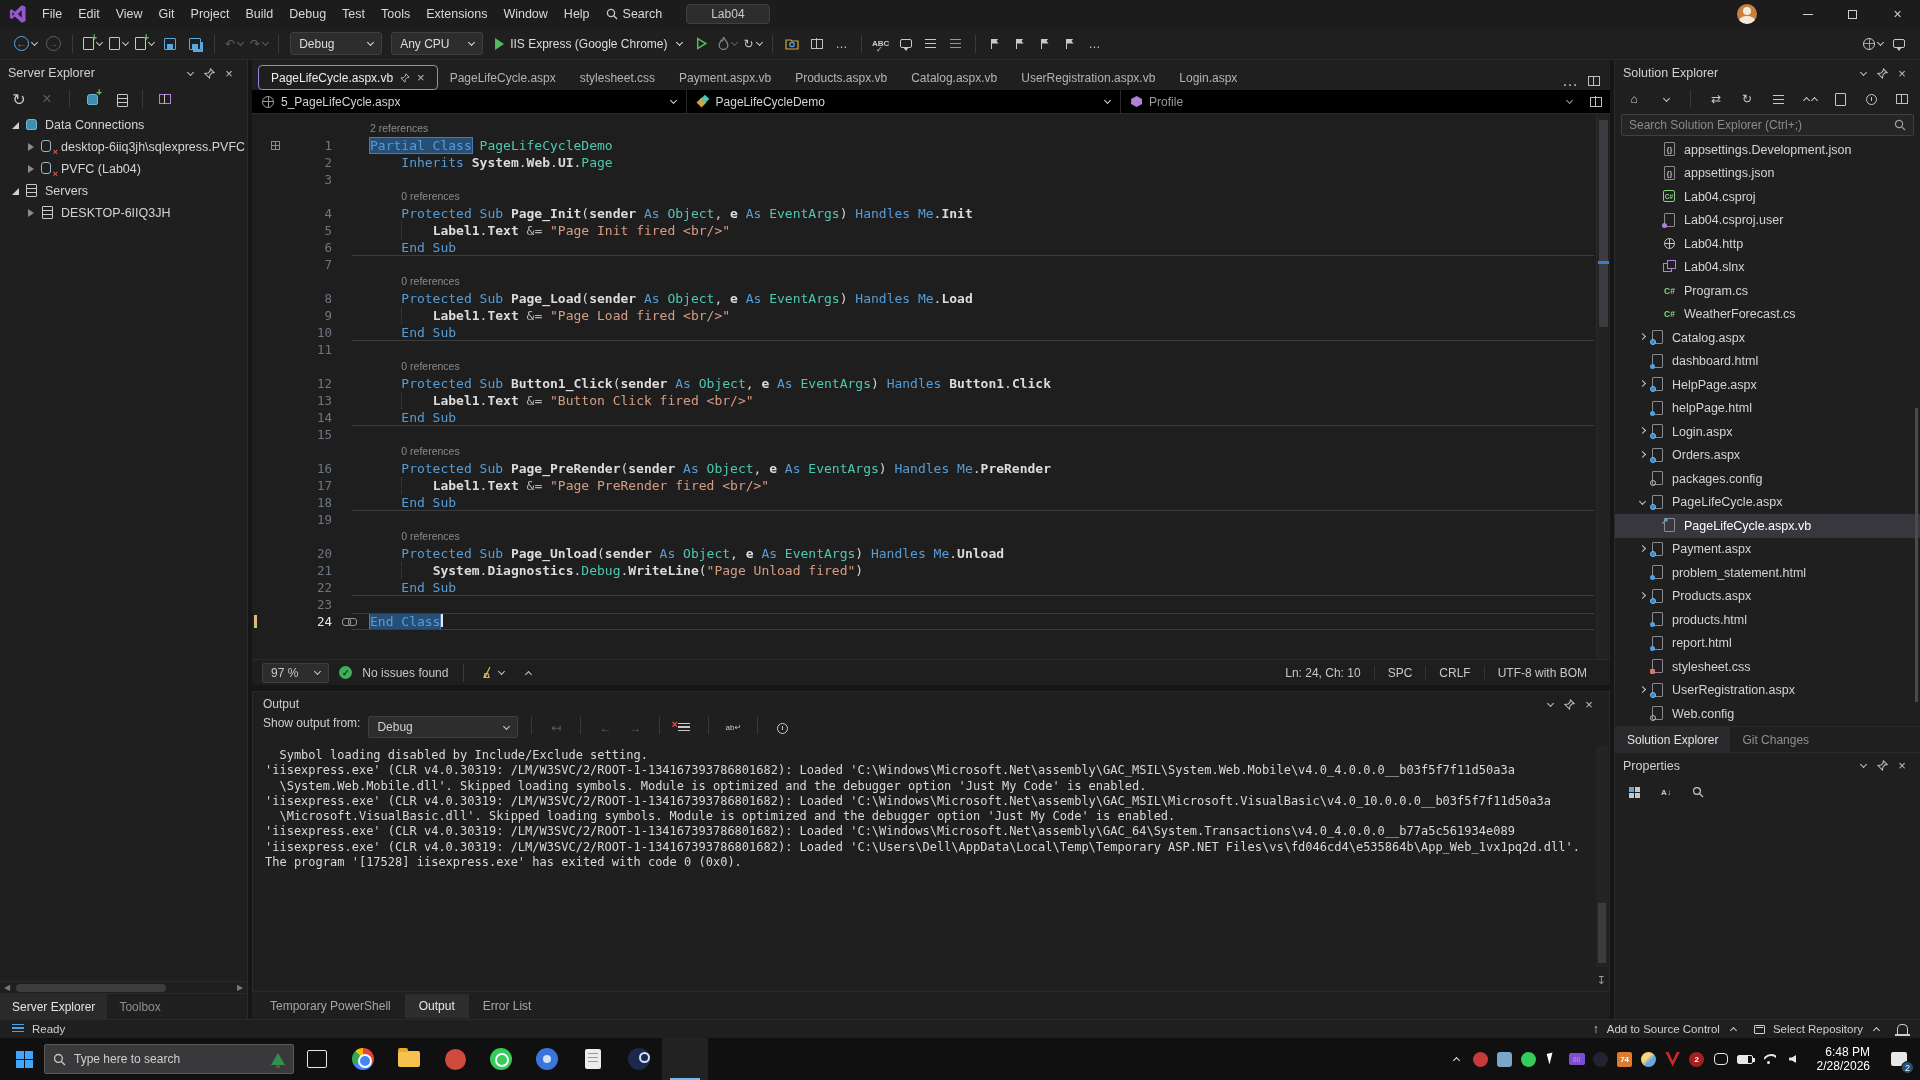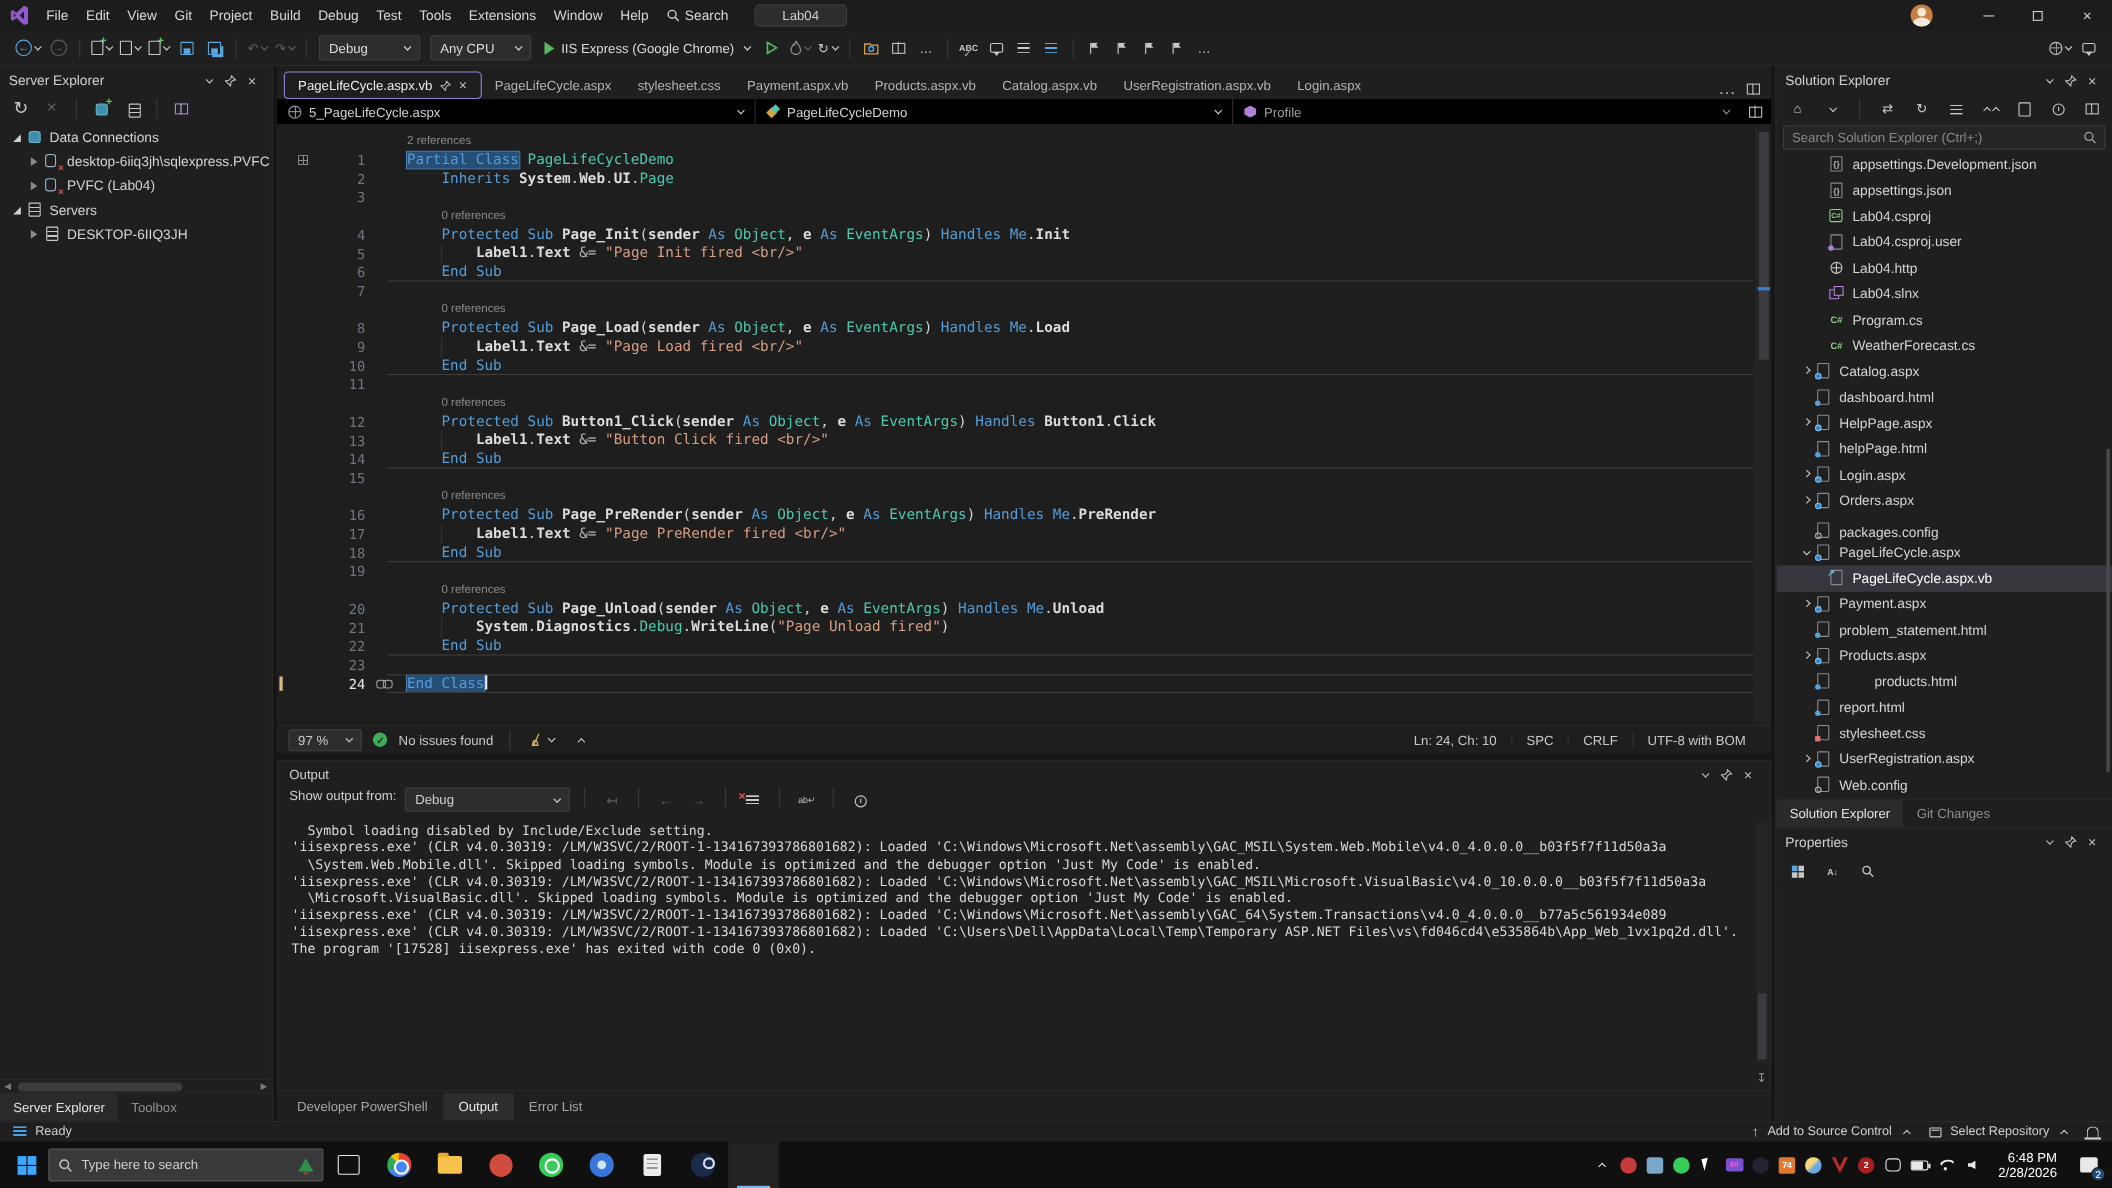--- a/index.html
+++ b/index.html
@@ -855,21 +855,21 @@
             <div class="outline">'iisexpress.exe' (CLR v4.0.30319: /LM/W3SVC/2/ROOT-1-134167393786801682): Loaded 'C:\Users\Dell\AppData\Local\Temp\Temporary ASP.NET Files\vs\fd046cd4\e535864b\App_Web_1vx1pq2d.dll'.</div>
             <div class="outline">The program '[17528] iisexpress.exe' has exited with code 0 (0x0).</div>
           </div>
         <div class="outscroll">
             <div class="outthumb"></div>
           </div>
         <div class="scrollend">↧</div>
       </div>
 
       <div class="btabs" id="btabs">
-          <span class="btab">Developer PowerShell</span>
+          <span class="btab">Temporary PowerShell</span>
           <span class="btab active">Output</span>
           <span class="btab">Error List</span>
         </div>
     </div>
 
     <div class="panelR">
       <div class="phead">
         <span>Solution Explorer</span>
         <span class="sp"></span>
         <span class="hico">
@@ -1020,21 +1020,21 @@
           <div class="sxrow" style="padding-left: 18px;">
             <span class="sxchev">
               <span class="cv cv-right"></span>
             </span>
             <span class="fi fi-aspx">
               <span class="pg"></span>
               <span class="dotbl"></span>
             </span>
             <span>Orders.aspx</span>
           </div>
-          <div class="sxrow" style="padding-left: 34px; align-items: flex-end;">
+          <div class="sxrow" style="padding-left: 34px;">
             <span class="fi fi-config">
               <span class="pg"></span>
               <span class="dotbl"></span>
             </span>
             <span>packages.config</span>
           </div>
           <div class="sxrow" style="padding-left: 18px;">
             <span class="sxchev">
               <span class="cv"></span>
             </span>
@@ -1071,21 +1071,21 @@
           <div class="sxrow" style="padding-left: 18px;">
             <span class="sxchev">
               <span class="cv cv-right"></span>
             </span>
             <span class="fi fi-aspx">
               <span class="pg"></span>
               <span class="dotbl"></span>
             </span>
             <span>Products.aspx</span>
           </div>
-          <div class="sxrow" style="padding-left: 34px; gap: 32px;">
+          <div class="sxrow" style="padding-left: 34px;">
             <span class="fi fi-html">
               <span class="pg"></span>
               <span class="dotbl"></span>
             </span>
             <span>products.html</span>
           </div>
           <div class="sxrow" style="padding-left: 34px;">
             <span class="fi fi-html">
               <span class="pg"></span>
               <span class="dotbl"></span>

